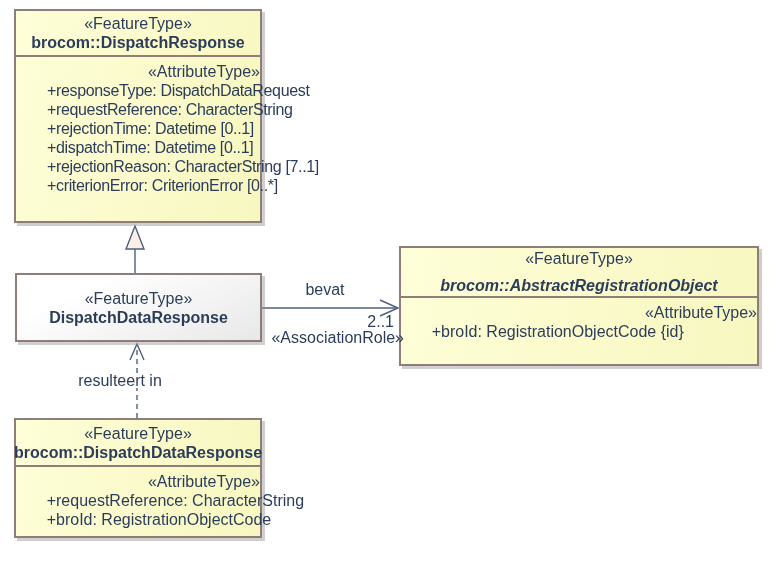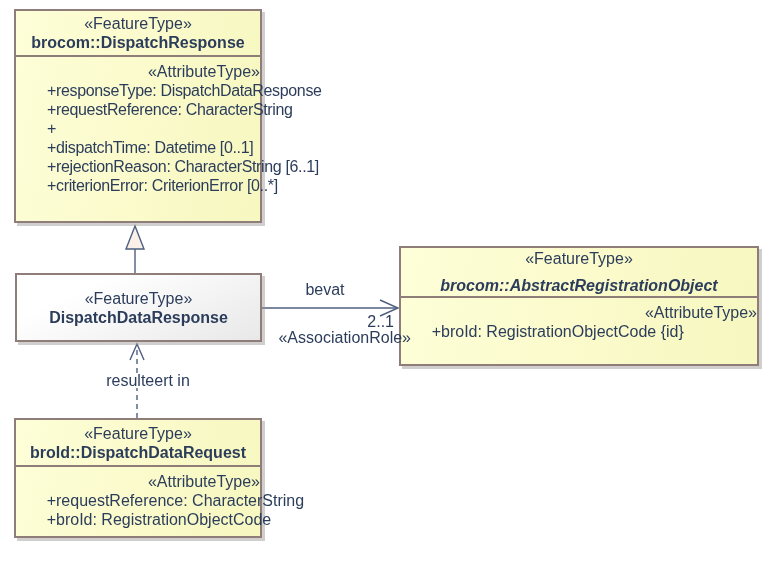--- a/index.html
+++ b/index.html
@@ -63,36 +63,37 @@
 
   <div class="uml-class fill-yellow tight" style="left:14px;top:9px;width:248px;height:214px;">
     <div class="title with-divider" style="height:46px;">
       <div>«FeatureType»</div>
       <div class="cls-name">brocom::DispatchResponse</div>
     </div>
     <div class="body">
       <div class="sec-header">«AttributeType»</div>
       <div class="attr-row">
           <span class="vis">+</span>
-          <span>responseType: DispatchDataResponse</span>
+          <span>responseType: DispatchDataRequest</span>
         </div>
       <div class="attr-row">
           <span class="vis">+</span>
           <span>requestReference: CharacterString</span>
         </div>
       <div class="attr-row">
           <span class="vis">+</span>
+          <span>rejectionTime: Datetime [0..1]</span>
         </div>
       <div class="attr-row">
           <span class="vis">+</span>
           <span>dispatchTime: Datetime [0..1]</span>
         </div>
       <div class="attr-row">
           <span class="vis">+</span>
-          <span>rejectionReason: CharacterString [6..1]</span>
+          <span>rejectionReason: CharacterString [7..1]</span>
         </div>
       <div class="attr-row">
           <span class="vis">+</span>
           <span>criterionError: CriterionError [0..*]</span>
         </div>
     </div>
   </div>
 
   <div class="uml-class fill-neutral" style="left:15px;top:273px;width:247px;height:69px;">
     <div class="title" style="height:100%;">
@@ -111,33 +112,33 @@
       <div class="attr-row">
           <span class="vis">+</span>
           <span>broId: RegistrationObjectCode {id}</span>
         </div>
     </div>
   </div>
 
   <div class="uml-class fill-yellow" style="left:14px;top:418px;width:248px;height:120px;">
     <div class="title with-divider" style="height:47px;">
       <div>«FeatureType»</div>
-      <div class="cls-name">broId::DispatchDataRequest</div>
+      <div class="cls-name">brocom::DispatchDataResponse</div>
     </div>
     <div class="body">
       <div class="sec-header">«AttributeType»</div>
       <div class="attr-row">
           <span class="vis">+</span>
           <span>requestReference: CharacterString</span>
         </div>
       <div class="attr-row">
           <span class="vis">+</span>
           <span>broId: RegistrationObjectCode</span>
         </div>
     </div>
   </div>
 
   <div class="edge-label lbl-center" style="left:290px;top:283px;width:70px;">bevat</div>
   <div class="edge-label lbl-right" style="left:314px;top:315px;width:80px;">2..1</div>
-  <div class="edge-label lbl-right" style="left:271px;top:331px;width:140px;">«AssociationRole»</div>
-  <div class="edge-label lbl-center lbl-white-bg" style="left:96px;top:374px;width:100px;">resulteert in</div>
+  <div class="edge-label lbl-right" style="left:264px;top:331px;width:140px;">«AssociationRole»</div>
+  <div class="edge-label lbl-center lbl-white-bg" style="left:68px;top:374px;width:100px;">resulteert in</div>
 
 </div>
 
 </body></html>

